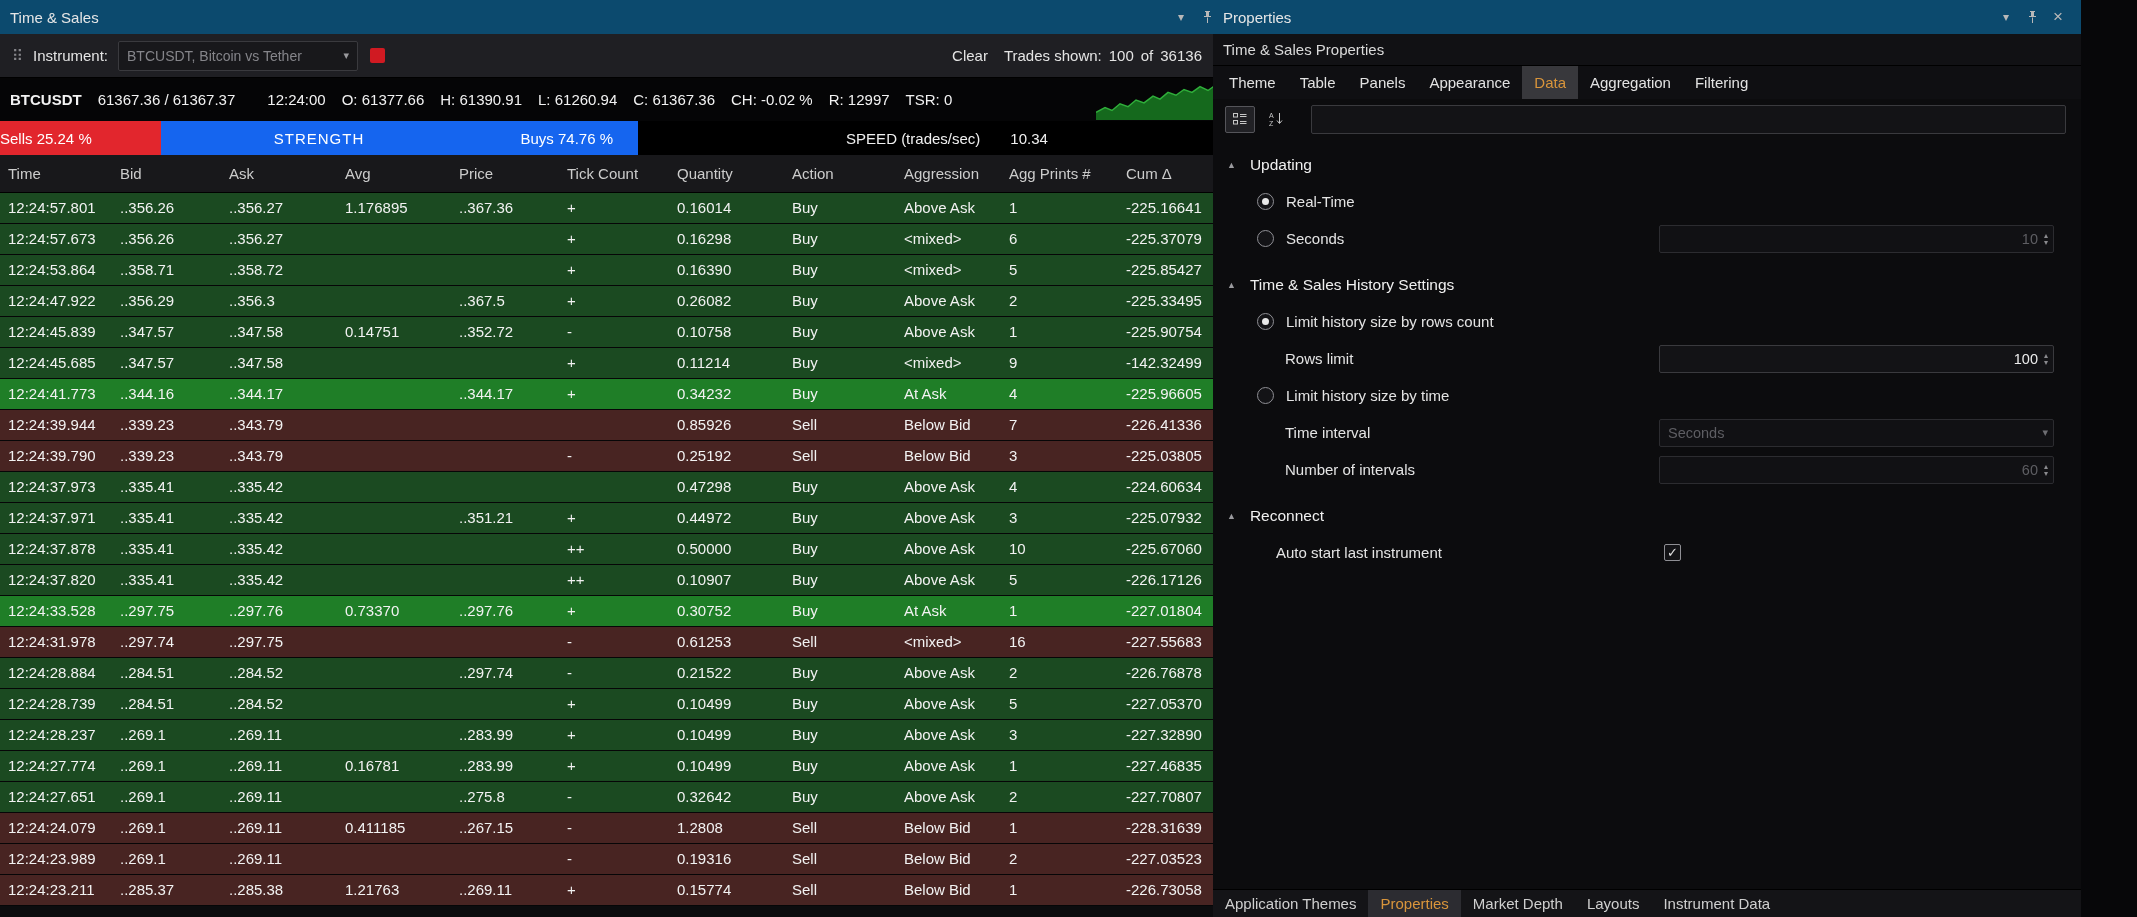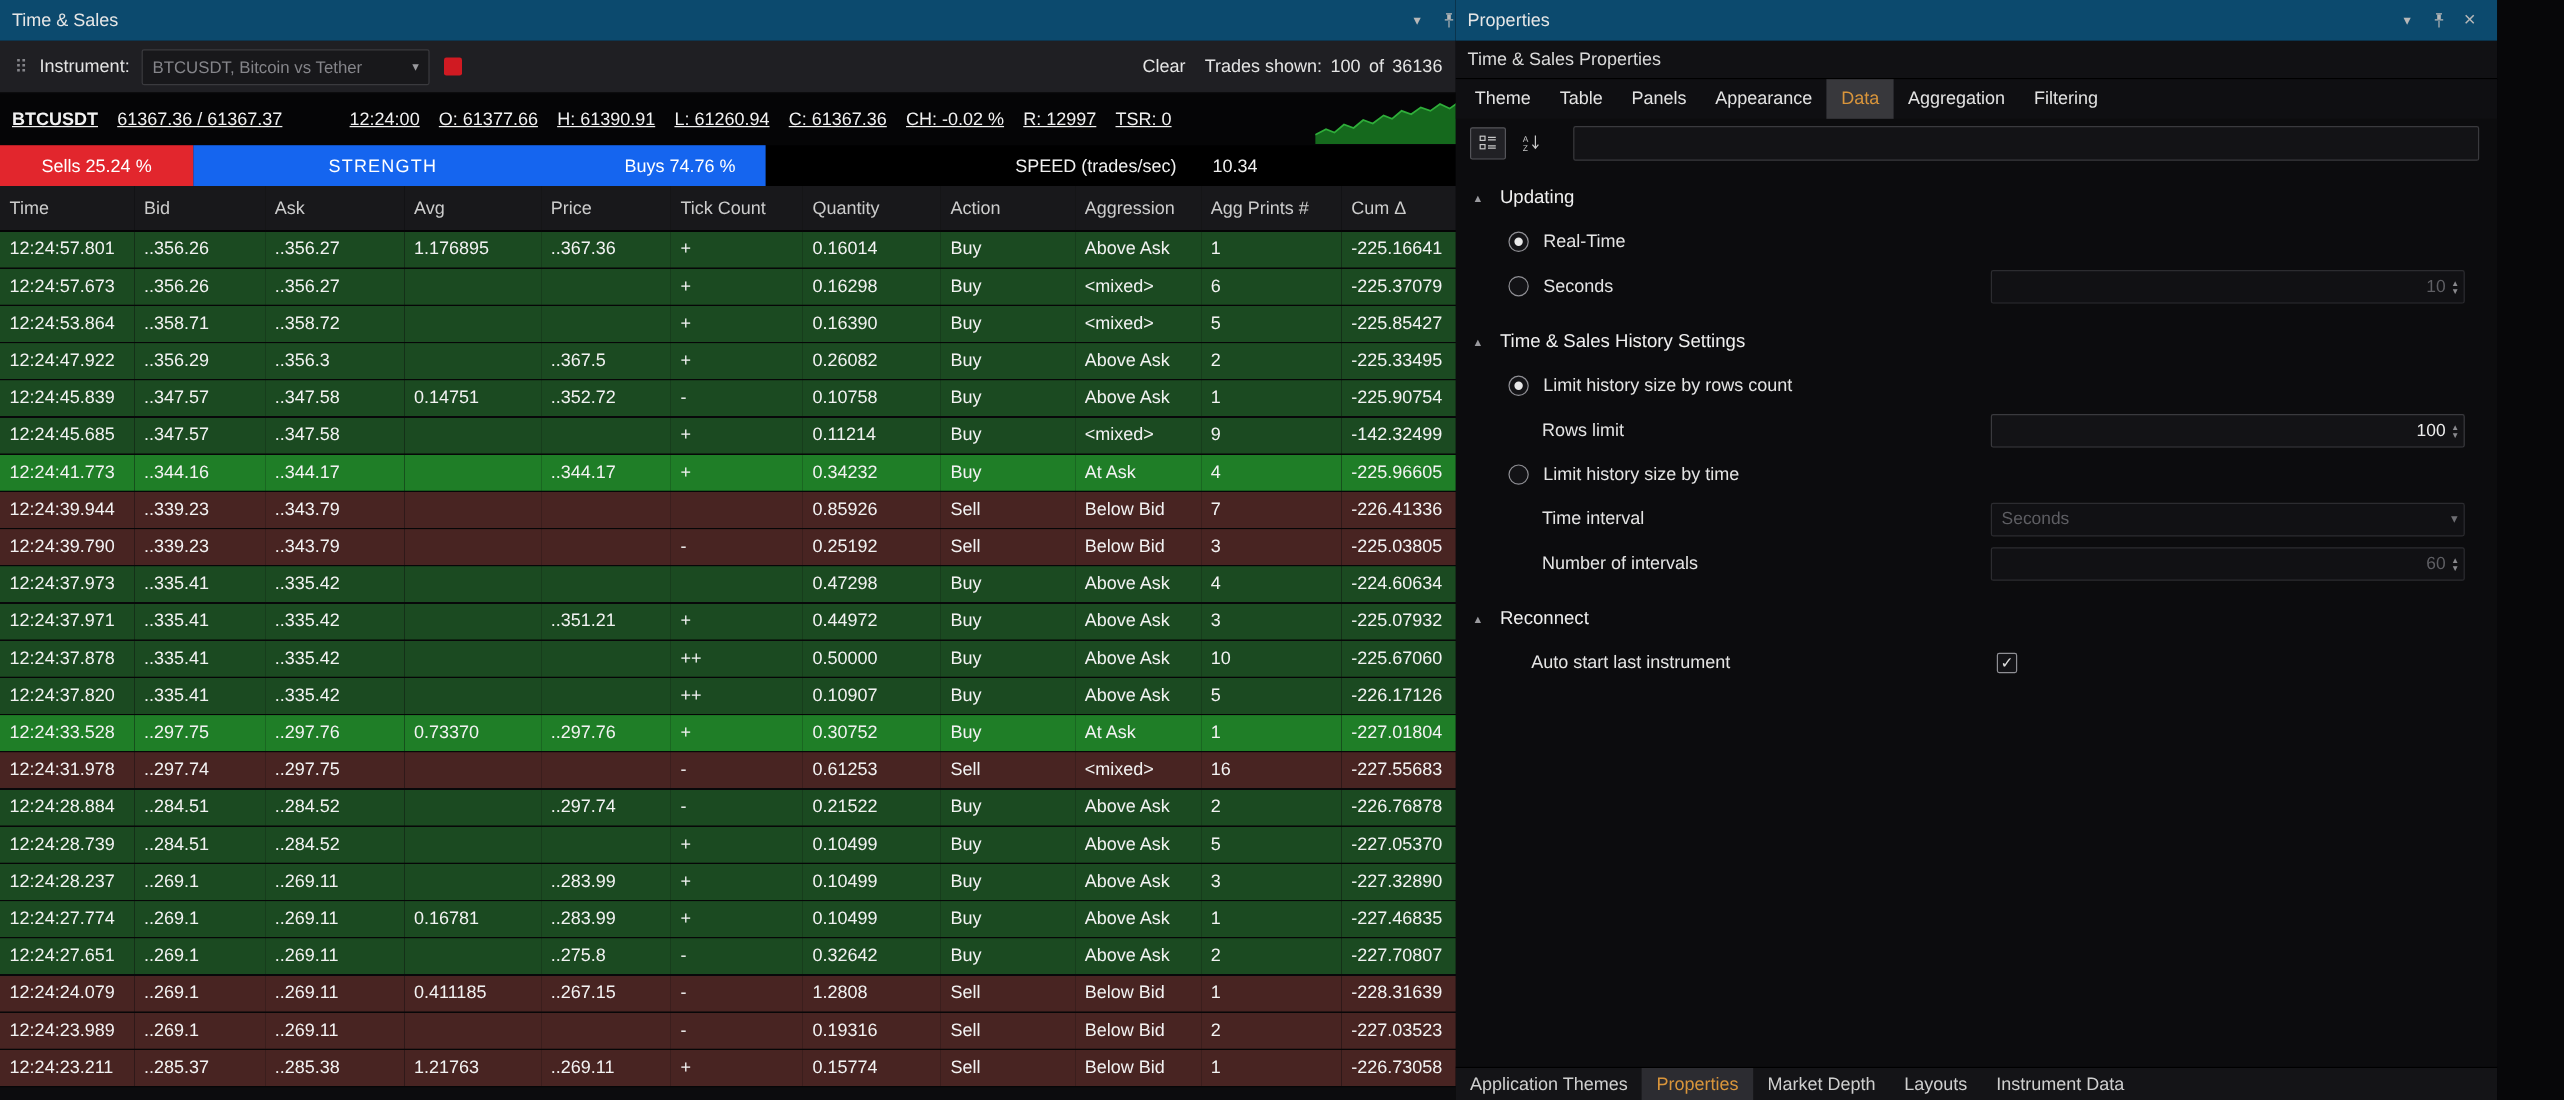--- a/index.html
+++ b/index.html
@@ -24,30 +24,30 @@
   .inst-label { margin-right:10px; }
   .combo { width:240px; height:30px; background:#18181b; border:1px solid #3a3a3e; border-radius:2px;
            display:flex; align-items:center; padding:0 8px; color:#85858a; font-size:14px; white-space:nowrap; overflow:hidden; }
   .combo .caret { margin-left:auto; color:#9a9a9e; font-size:11px; }
   .rec-square { width:15px; height:15px; background:#d01a22; border-radius:2px; margin-left:12px; }
   .ts-toolbar-right { margin-left:auto; display:flex; align-items:center; gap:16px; }
   .count-group { display:flex; align-items:center; gap:7px; }
 
   
   .quote-row { height:43px; background:#050506; display:flex; align-items:center;
-               padding:0 10px; color:#f2f2f2; font-size:15px; gap:16px; white-space:nowrap;text-decoration:underline; }
+               padding:0 10px; color:#f2f2f2; font-size:15px; gap:16px; white-space:nowrap; }
   .quote-row .symbol { font-weight:700; }
-  .quote-row .time { margin-left:40px; }
+  .quote-row .time { margin-left:16px; }
   .sparkline { margin-left:auto; width:150px; height:40px; display:block; }
 
   
   .strength-row { height:34px; background:#000; display:flex; align-items:stretch;
                   font-size:15px; color:#fff; }
   .gauge { width:638px; display:flex; position:relative; }
-  .seg-sells { background:var(--sells-red); display:flex; align-items:center; justify-content:center;
+  .seg-sells { background:var(--sells-red); display:flex; align-items:center; 
                white-space:nowrap; z-index:1; }
   .seg-buys { flex:1; background:var(--strength-blue); position:relative; }
   .strength-label { position:absolute; left:0; right:0; top:0; bottom:0; display:flex;
                     align-items:center; justify-content:center; letter-spacing:1px; pointer-events:none; }
   .buys-label { position:absolute; right:25px; top:0; bottom:0; display:flex; align-items:center; }
   .speed-area { flex:1; display:flex; align-items:center; justify-content:center; gap:30px; color:#f0f0f0; }
 
   
   .table-wrap { position:relative; margin-right:18px; }
   table.trades { width:1238px; table-layout:fixed; border-collapse:collapse; }

